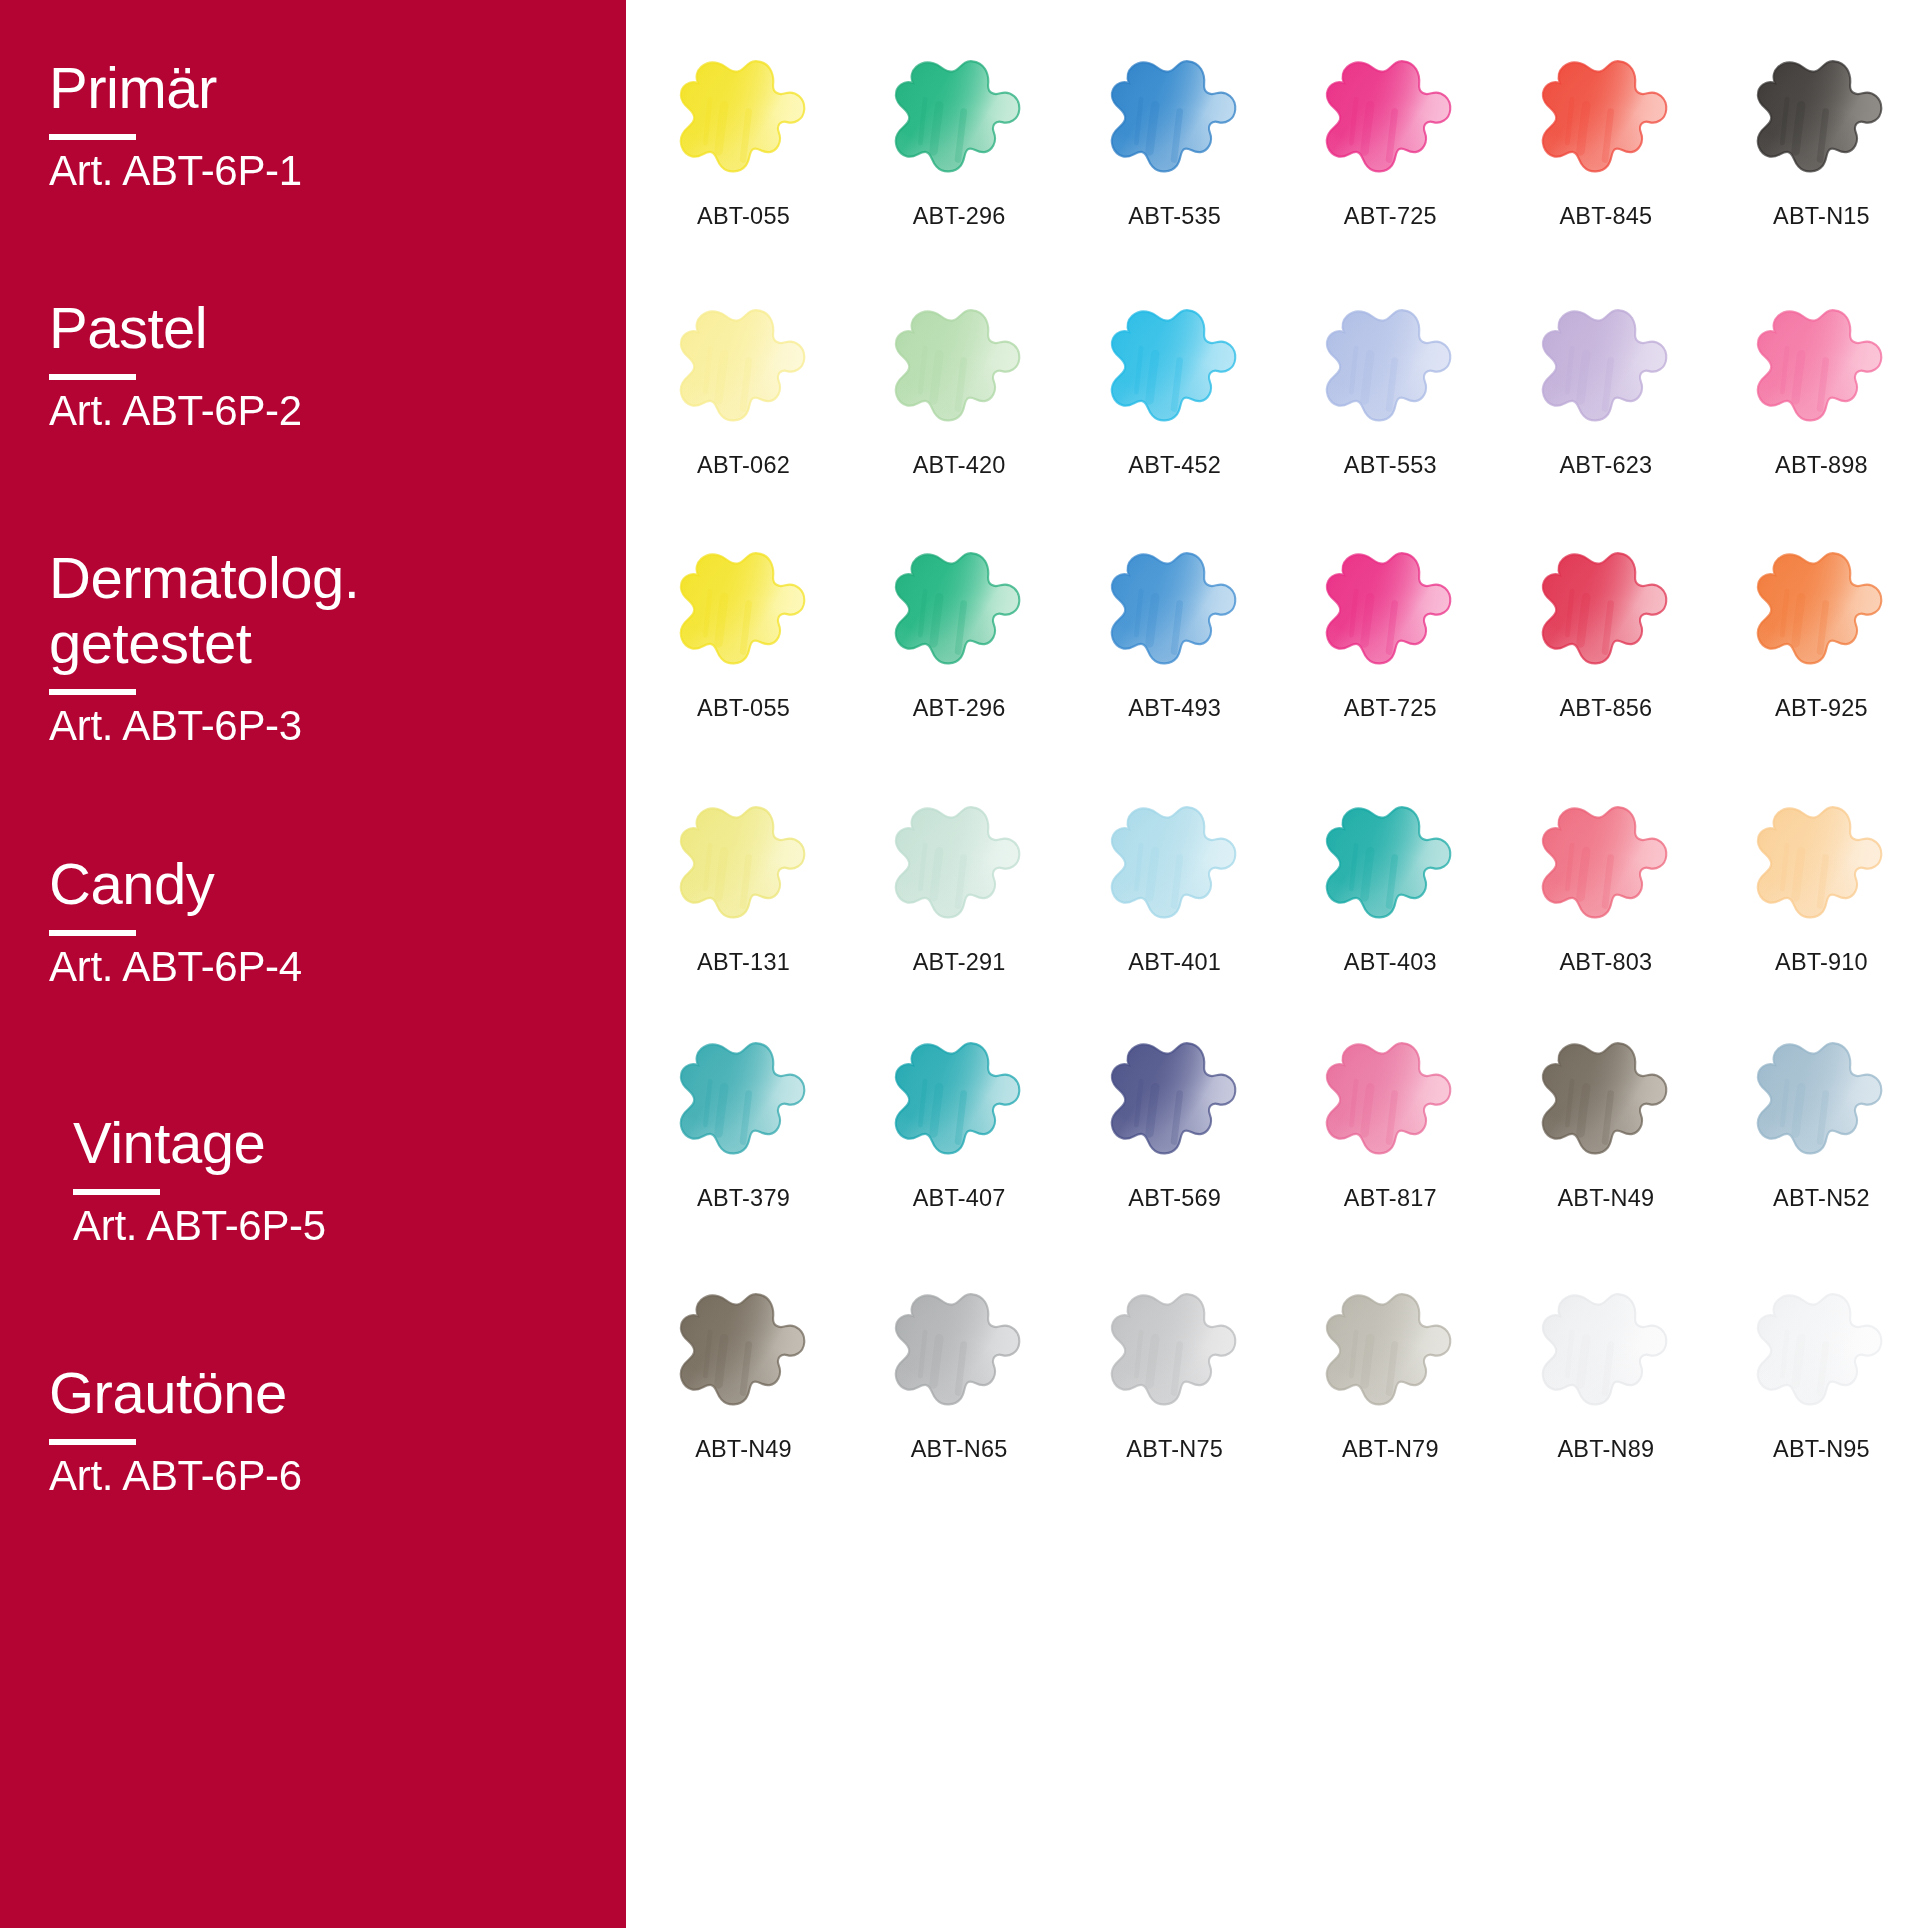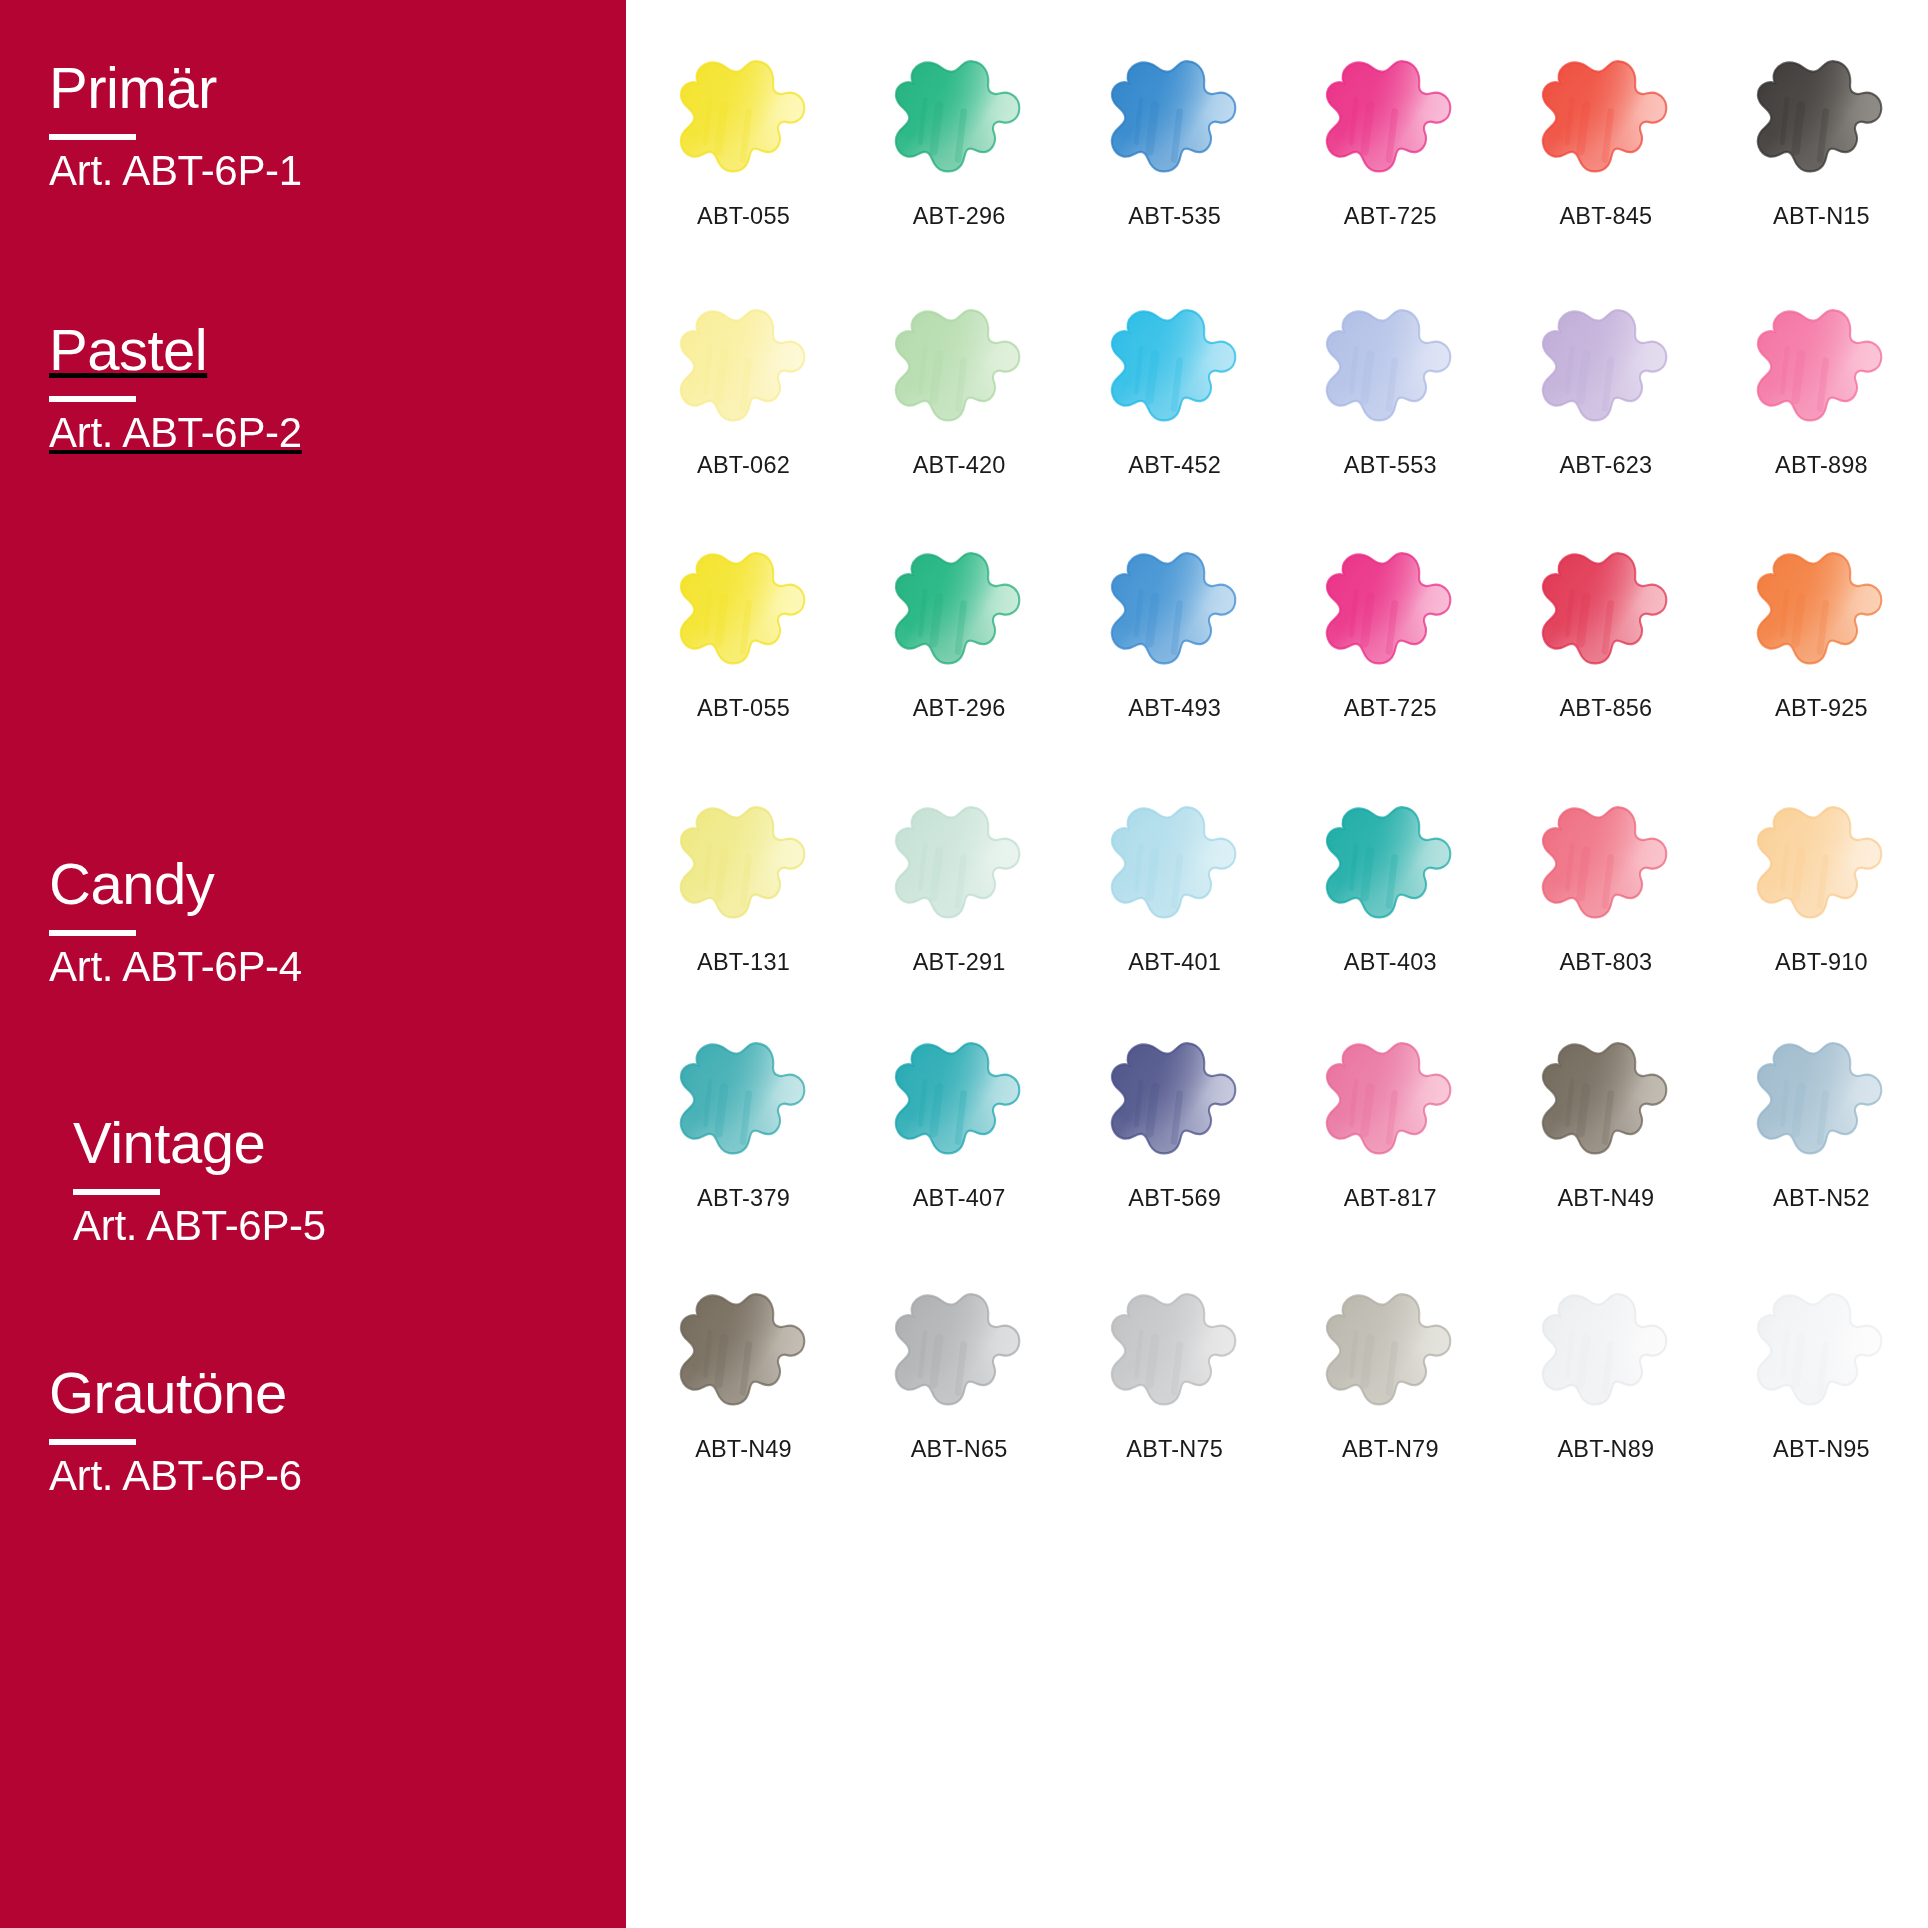--- a/index.html
+++ b/index.html
@@ -96,24 +96,30 @@
 <body>
 
 <div class="page">
 
   <aside class="sidebar" id="sidebar">
       <div class="side-group" style="top: 56px;">
         <div class="side-title">Primär</div>
         <div class="side-rule"></div>
         <div class="side-art">Art. ABT-6P-1</div>
       </div>
-      <div class="side-group" style="top: 318px; text-decoration: underline;">
+      <div class="side-group" style="top: 296px;">
         <div class="side-title">Pastel</div>
         <div class="side-rule"></div>
         <div class="side-art">Art. ABT-6P-2</div>
+      </div>
+      <div class="side-group" style="top: 546px;">
+        <div class="side-title">Dermatolog.
+getestet</div>
+        <div class="side-rule"></div>
+        <div class="side-art">Art. ABT-6P-3</div>
       </div>
       <div class="side-group" style="top: 852px;">
         <div class="side-title">Candy</div>
         <div class="side-rule"></div>
         <div class="side-art">Art. ABT-6P-4</div>
       </div>
       <div class="side-group" style="top: 1111px; margin-left: 24px;">
         <div class="side-title">Vintage</div>
         <div class="side-rule"></div>
         <div class="side-art">Art. ABT-6P-5</div>

